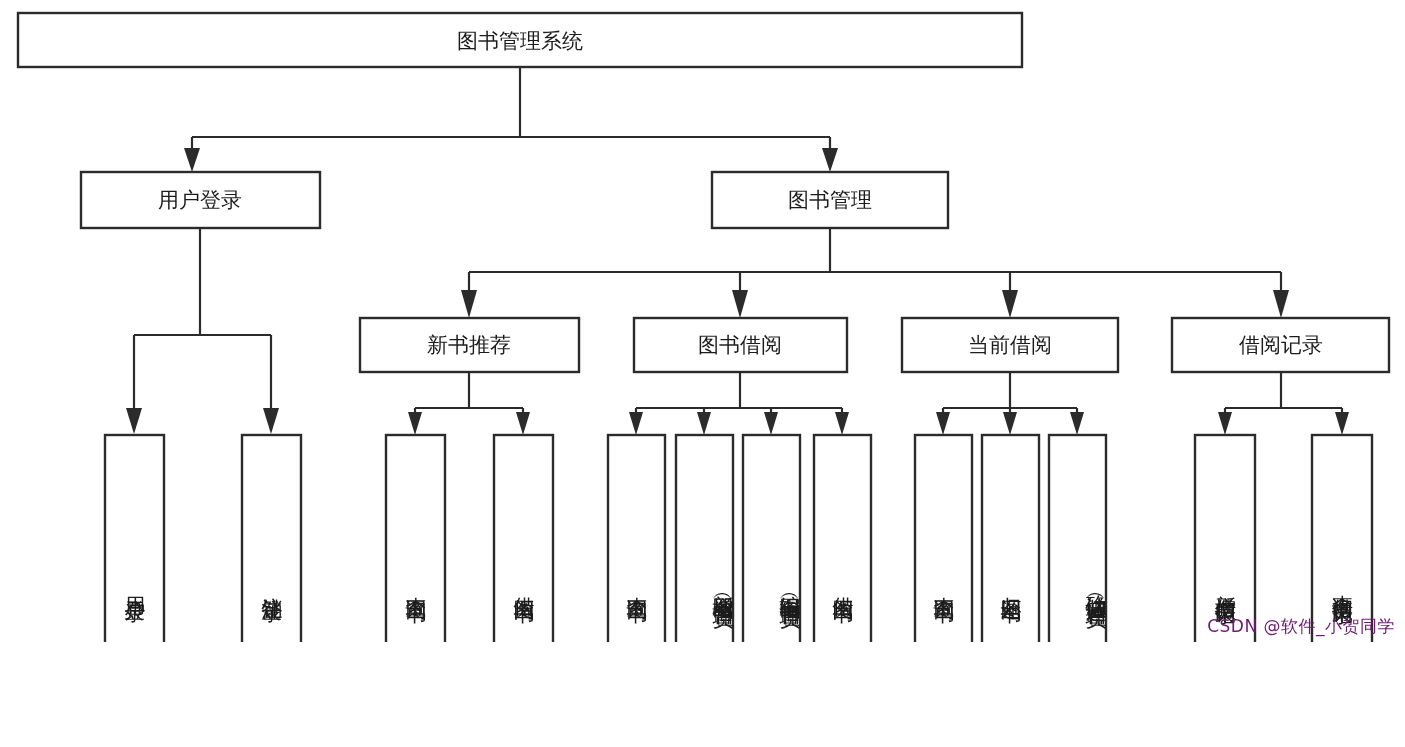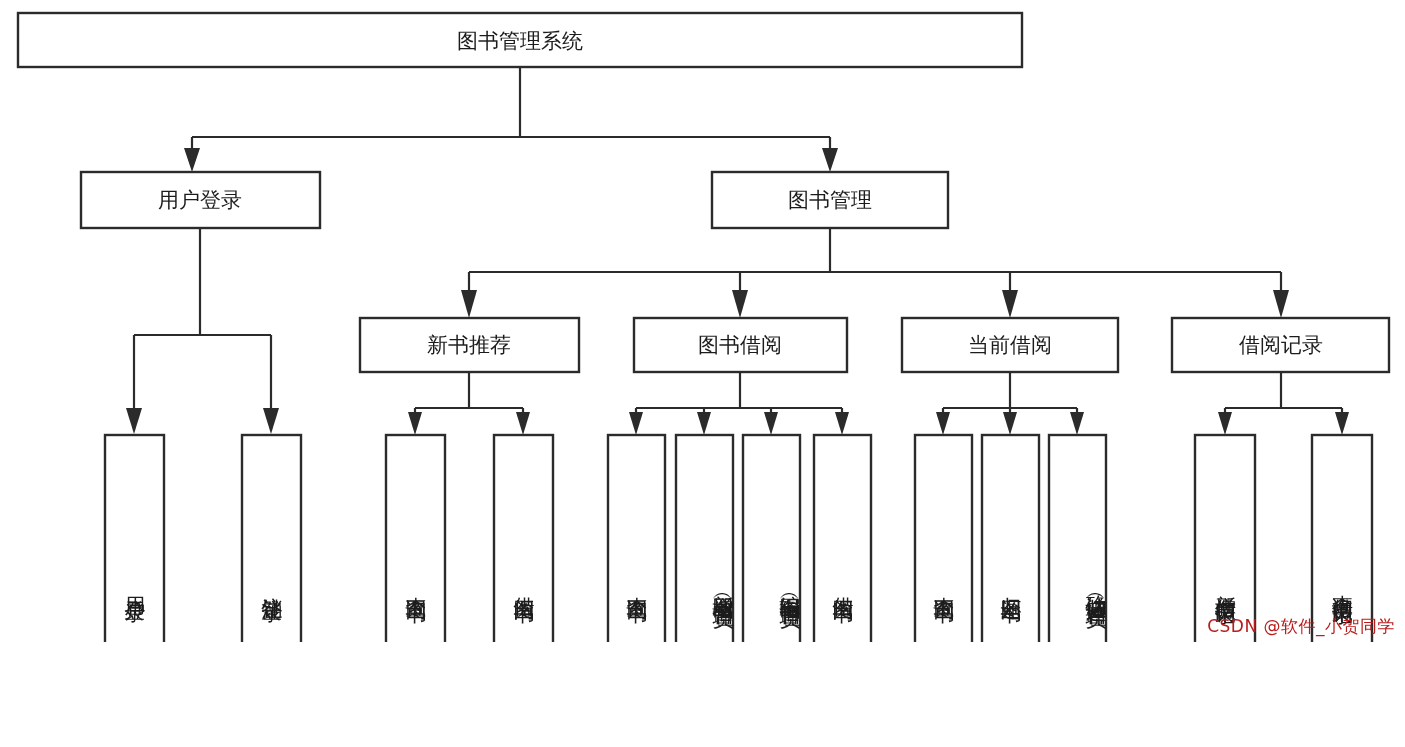--- a/index.html
+++ b/index.html
@@ -63,21 +63,21 @@
   }
   .label-vertical.centered {
     align-items: center;
   }
   .watermark {
     position: absolute;
     right: 10px;
     bottom: 4px;
     font-family: "DejaVu Sans", "Liberation Sans", sans-serif;
     font-size: 17px;
-    color: #b91c1c;
+    color: #701a75;
     white-space: nowrap;
     letter-spacing: 0.5px;
   }
 </style>
 </head>
 <body>
 
 <div id="diagram-root">
 
   <svg class="flow" viewBox="0 0 1405 747">

